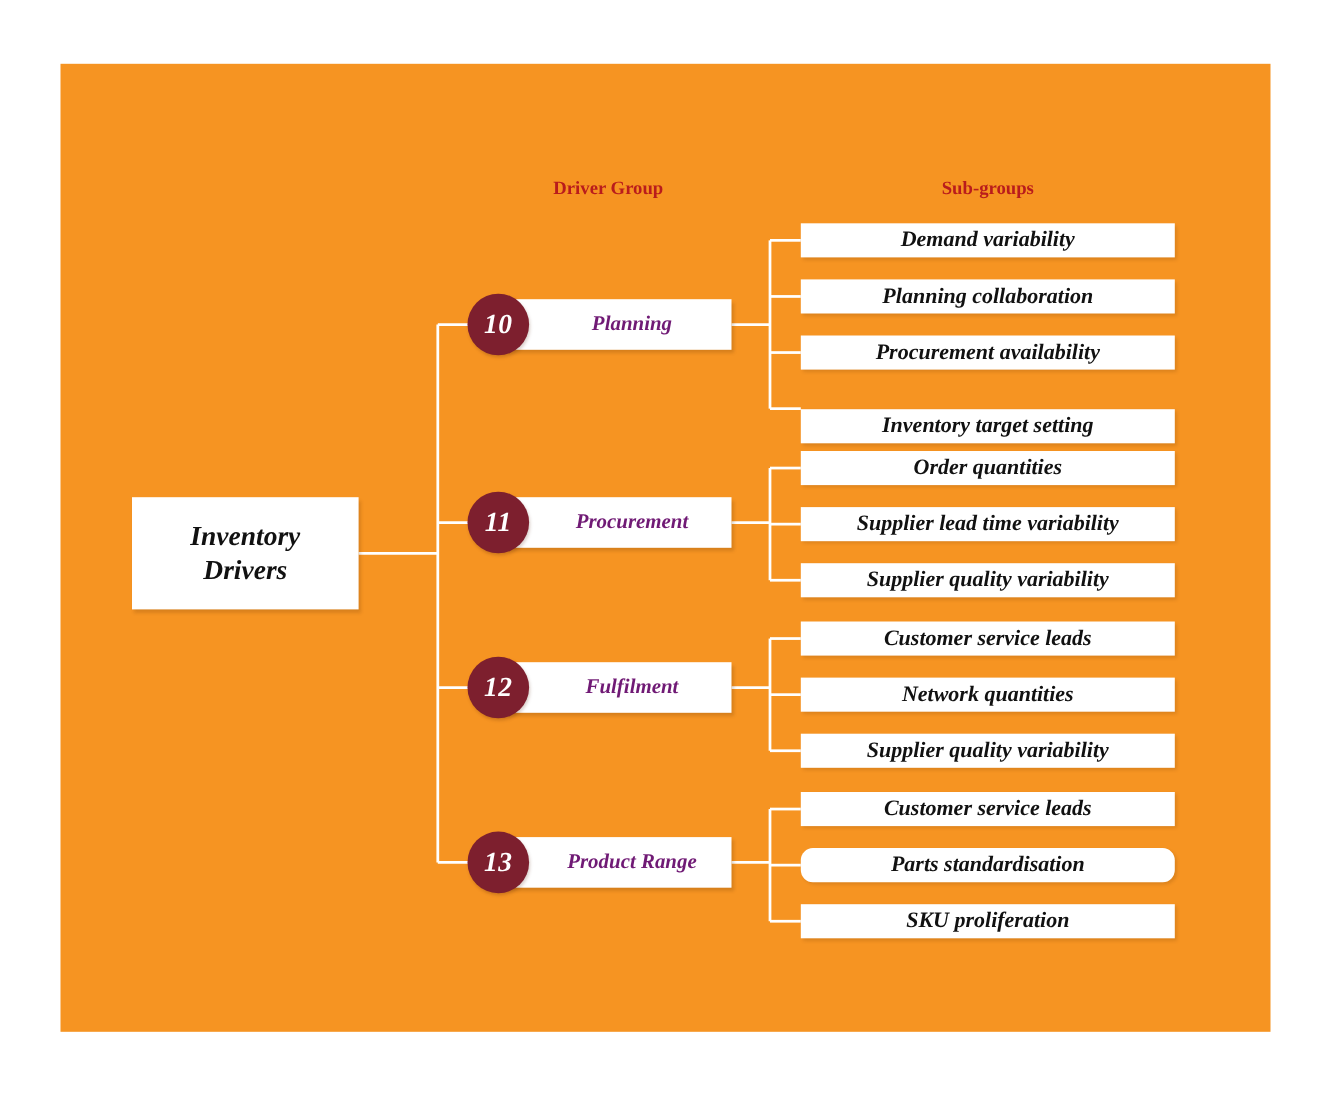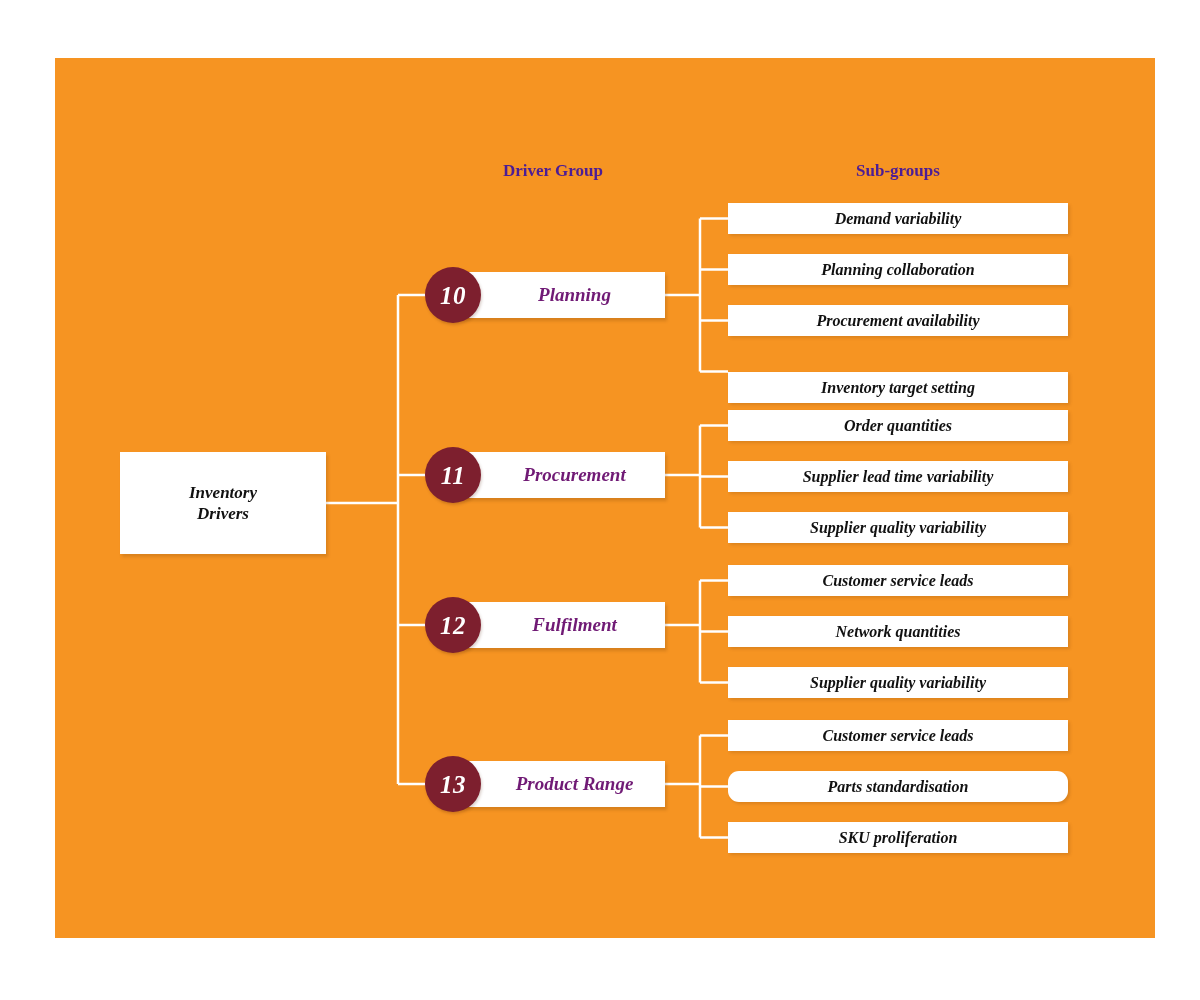--- a/index.html
+++ b/index.html
@@ -40,21 +40,21 @@
     font-weight: bold;
     font-style: italic;
     color: #ffffff;
     letter-spacing: 0.3px;
     white-space: nowrap;
   }
   .col-header {
     position: absolute;
     font-size: 17px;
     font-weight: bold;
-    color: #4c1d95;
+    color: #b91c1c;
     white-space: nowrap;
     text-align: center;
   }
   #header-driver-group {
     left: 440px;
     top: 161px;
     width: 226px;
   }
   #header-sub-groups {
     left: 728px;
@@ -79,21 +79,21 @@
     top: 452px;
     width: 206px;
     height: 102px;
     background: #ffffff;
     display: flex;
     align-items: center;
     justify-content: center;
     box-shadow: 2px 3px 3px rgba(90, 45, 0, 0.18);
   }
   #root-box .root-label {
-    font-size: 17px;
+    font-size: 25px;
     font-weight: bold;
     font-style: italic;
     color: #111111;
     line-height: 1.25;
     text-align: center;
     white-space: pre-line;
   }
 
   
   .driver-group {
@@ -150,21 +150,21 @@
     left: 728px;
     width: 340px;
     height: 31px;
     background: #ffffff;
     display: flex;
     align-items: center;
     justify-content: center;
     box-shadow: 2px 2px 3px rgba(90, 45, 0, 0.16);
   }
   .sub-label {
-    font-size: 16px;
+    font-size: 20px;
     font-weight: bold;
     font-style: italic;
     color: #111111;
     white-space: nowrap;
   }
 </style>
 </head>
 <body>
 
 <div id="canvas">

